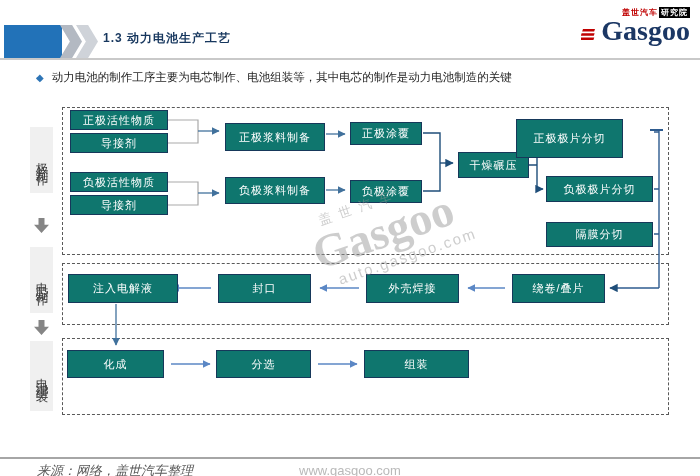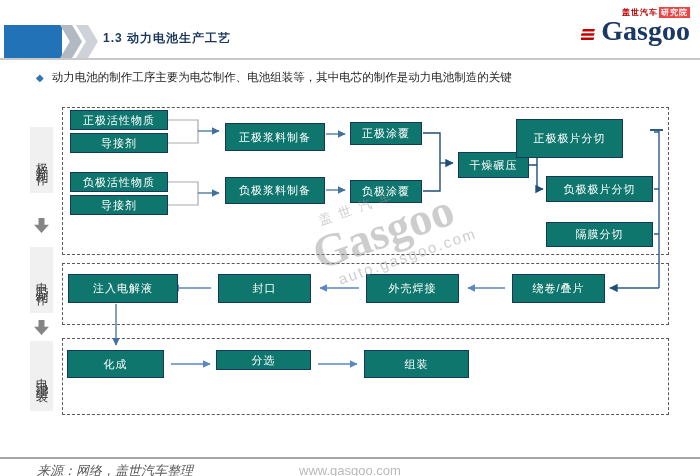--- a/index.html
+++ b/index.html
@@ -10,21 +10,21 @@
   .chev{position:absolute;top:25px;height:33px;width:22px;
         clip-path:polygon(0 0,55% 0,100% 50%,55% 100%,0 100%,45% 50%);}
   .chev1{left:60px;background:#b3b9c2;}
   .chev2{left:76px;background:#cfd3d9;}
   .hdr-title{position:absolute;left:103px;top:30px;font-size:12px;font-weight:600;color:#17375E;letter-spacing:1px;}
   .hdr-line{position:absolute;left:0;top:58px;width:700px;height:2px;background:#c9c9c9;}
   
   .logo{position:absolute;right:10px;top:7px;width:108px;}
   .logo-top{display:flex;justify-content:flex-end;align-items:center;gap:1px;font-size:8px;font-weight:bold;}
   .logo-cn{color:#C00000;letter-spacing:1px;}
-  .logo-inst{background:#ef4444;color:#fff;padding:0 2px;letter-spacing:1px;}
+  .logo-inst{background:#000000;color:#fff;padding:0 2px;letter-spacing:1px;}
   .logo-bottom{position:relative;text-align:right;font-family:"Liberation Serif",serif;
                font-size:28px;line-height:26px;color:#1B3764;font-weight:bold;}
   .logo-stripes{position:absolute;left:-1px;bottom:3px;}
   
   .bullet-row{position:absolute;left:36px;top:70px;width:640px;font-size:11.5px;color:#1f1f1f;}
   .bullet-ico{color:#2E75B6;font-size:10px;margin-right:8px;}
   
   .lane-label{position:absolute;background:#f0f0f0;color:#3c3c3c;font-size:12.5px;
               writing-mode:vertical-rl;text-orientation:upright;letter-spacing:4px;
               display:flex;align-items:center;justify-content:center;}
@@ -140,21 +140,21 @@
   <div class="nbox" style="left:516px;top:119px;width:107px;height:39px;">正极极片分切</div>
   <div class="nbox" style="left:546px;top:176px;width:107px;height:26px;">负极极片分切</div>
   <div class="nbox" style="left:546px;top:222px;width:107px;height:25px;">隔膜分切</div>
 
   <div class="nbox" style="left:68px;top:274px;width:110px;height:29px;">注入电解液</div>
   <div class="nbox" style="left:218px;top:274px;width:93px;height:29px;">封口</div>
   <div class="nbox" style="left:366px;top:274px;width:93px;height:29px;">外壳焊接</div>
   <div class="nbox" style="left:512px;top:274px;width:93px;height:29px;">绕卷/叠片</div>
 
   <div class="nbox" style="left:67px;top:350px;width:97px;height:28px;">化成</div>
-  <div class="nbox" style="left:216px;top:350px;width:95px;height:20px;">分选</div>
+  <div class="nbox" style="left:216px;top:350px;width:95px;height:28px;">分选</div>
   <div class="nbox" style="left:364px;top:350px;width:105px;height:28px;">组装</div>
 
   <div class="wm">
     <div class="wm-cn">盖世汽车</div>
     <div class="wm-en">Gasgoo</div>
     <div class="wm-url">auto.gasgoo.com</div>
   </div>
 
   <div class="ftr-line"></div>
   <div class="ftr-src">来源：网络，盖世汽车整理</div>

